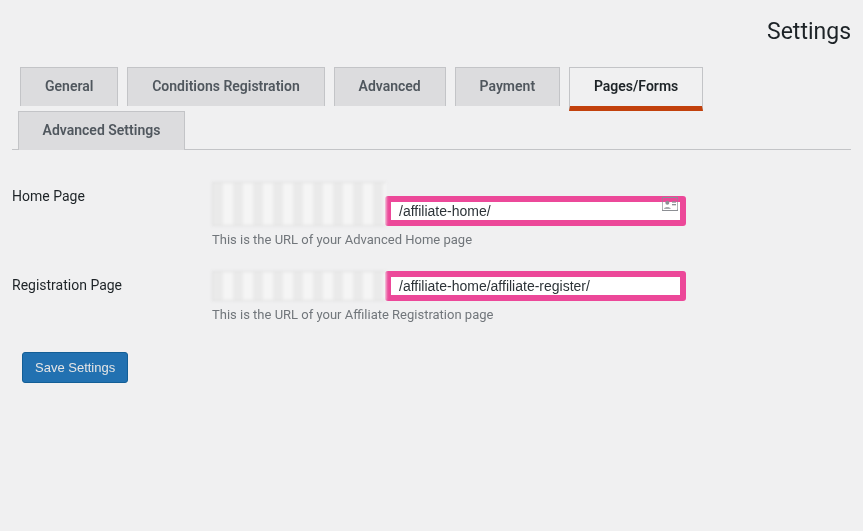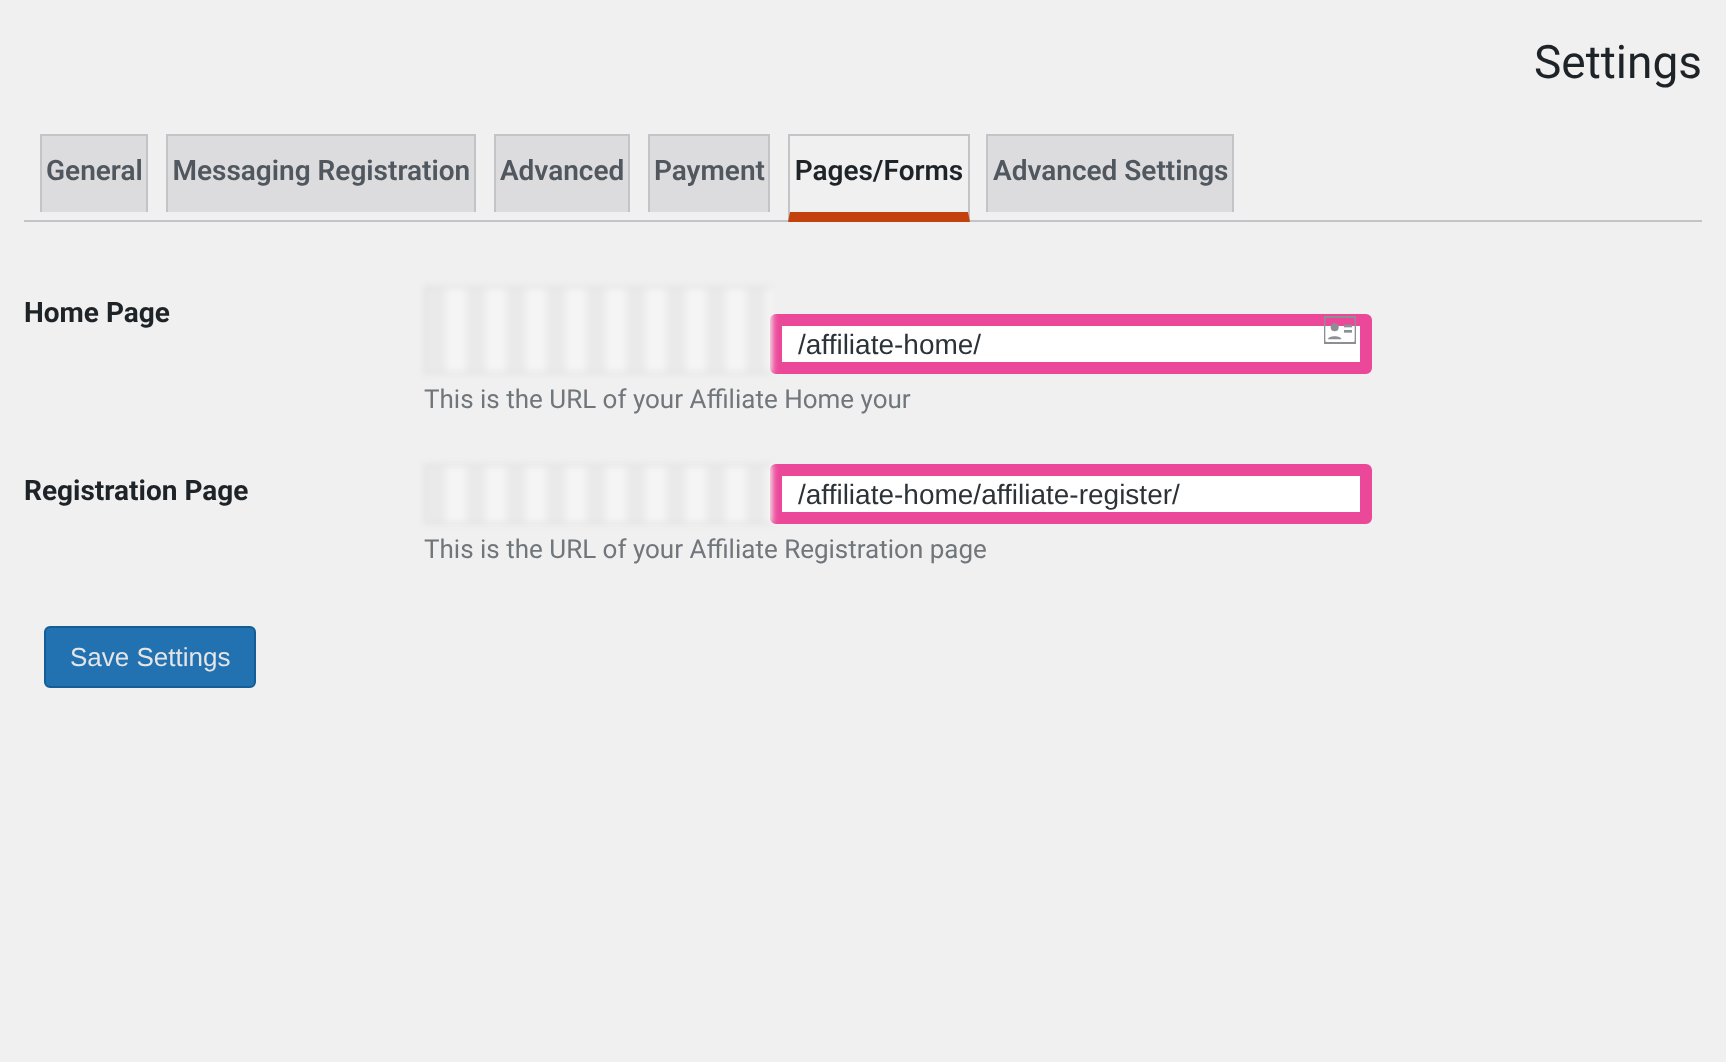--- a/index.html
+++ b/index.html
@@ -28,21 +28,21 @@
   .tabs {
     border-bottom: 1px solid #c3c4c7;
     margin: 0;
     padding-top: 9px;
     line-height: 0;
   }
   .tab {
     display: inline-block;
     font-size: 14px;
     line-height: 1.7;
-    padding: 7px 2px;
+    padding: 7px 24px;
     margin-left: 0.4em;
     border: 1px solid #c3c4c7;
     border-bottom: none;
     background: #dcdcde;
     color: #50575e;
     font-weight: 600;
     position: relative;
     top: 1px;
     text-align: right;
   }
@@ -53,21 +53,21 @@
   }
   .tab:first-child { margin-left: 8px; }
   .form-table {
     width: 100%;
     border-collapse: collapse;
     margin-top: 20px;
   }
   .form-table th {
     text-align: left;
     vertical-align: top;
-    font-weight: 700;
+    font-weight: 400;
     font-size: 14px;
     color: #1d2327;
     padding: 18px 10px 18px 0;
     width: 200px;
   }
   .form-table td {
     padding: 12px 10px 12px 0;
     vertical-align: top;
   }
   .input-row {
@@ -136,21 +136,21 @@
   }
 </style>
 </head>
 <body>
 
 <div class="wrap">
   <h1 class="page-title">Settings</h1>
 
   <div class="tabs">
     <span class="tab">General</span>
-    <span class="tab">Messaging Registration</span>
+    <span class="tab">Conditions Registration</span>
     <span class="tab">Advanced</span>
     <span class="tab">Payment</span>
     <span class="tab active">Pages/Forms</span>
     <span class="tab">Advanced Settings</span>
   </div>
 
   <table class="form-table">
     <tbody>
         <tr>
       <th>Home Page</th>
@@ -159,21 +159,21 @@
           <div class="prefix tall"></div>
           <input type="text" class="url-input tall-align" value="/affiliate-home/" style="">
           <svg class="field-icon" viewBox="0 0 24 20">
                 <rect x="0" y="0" width="24" height="20" rx="2" fill="none" stroke="#8c8f94" stroke-width="2"></rect>
                 <circle cx="8" cy="8" r="3"></circle>
                 <path d="M3 17c0-3 10-3 10 0"></path>
                 <rect x="15" y="6" width="6" height="2"></rect>
                 <rect x="15" y="10" width="6" height="2"></rect>
               </svg>
         </div>
-        <div class="helper">This is the URL of your Affiliate Home your</div>
+        <div class="helper">This is the URL of your Advanced Home page</div>
       </td>
     </tr>
     <tr>
       <th>Registration Page</th>
       <td>
         <div class="input-row">
           <div class="prefix"></div>
           <input type="text" class="url-input" value="/affiliate-home/affiliate-register/" style="">
         </div>
         <div class="helper">This is the URL of your Affiliate Registration page</div>

